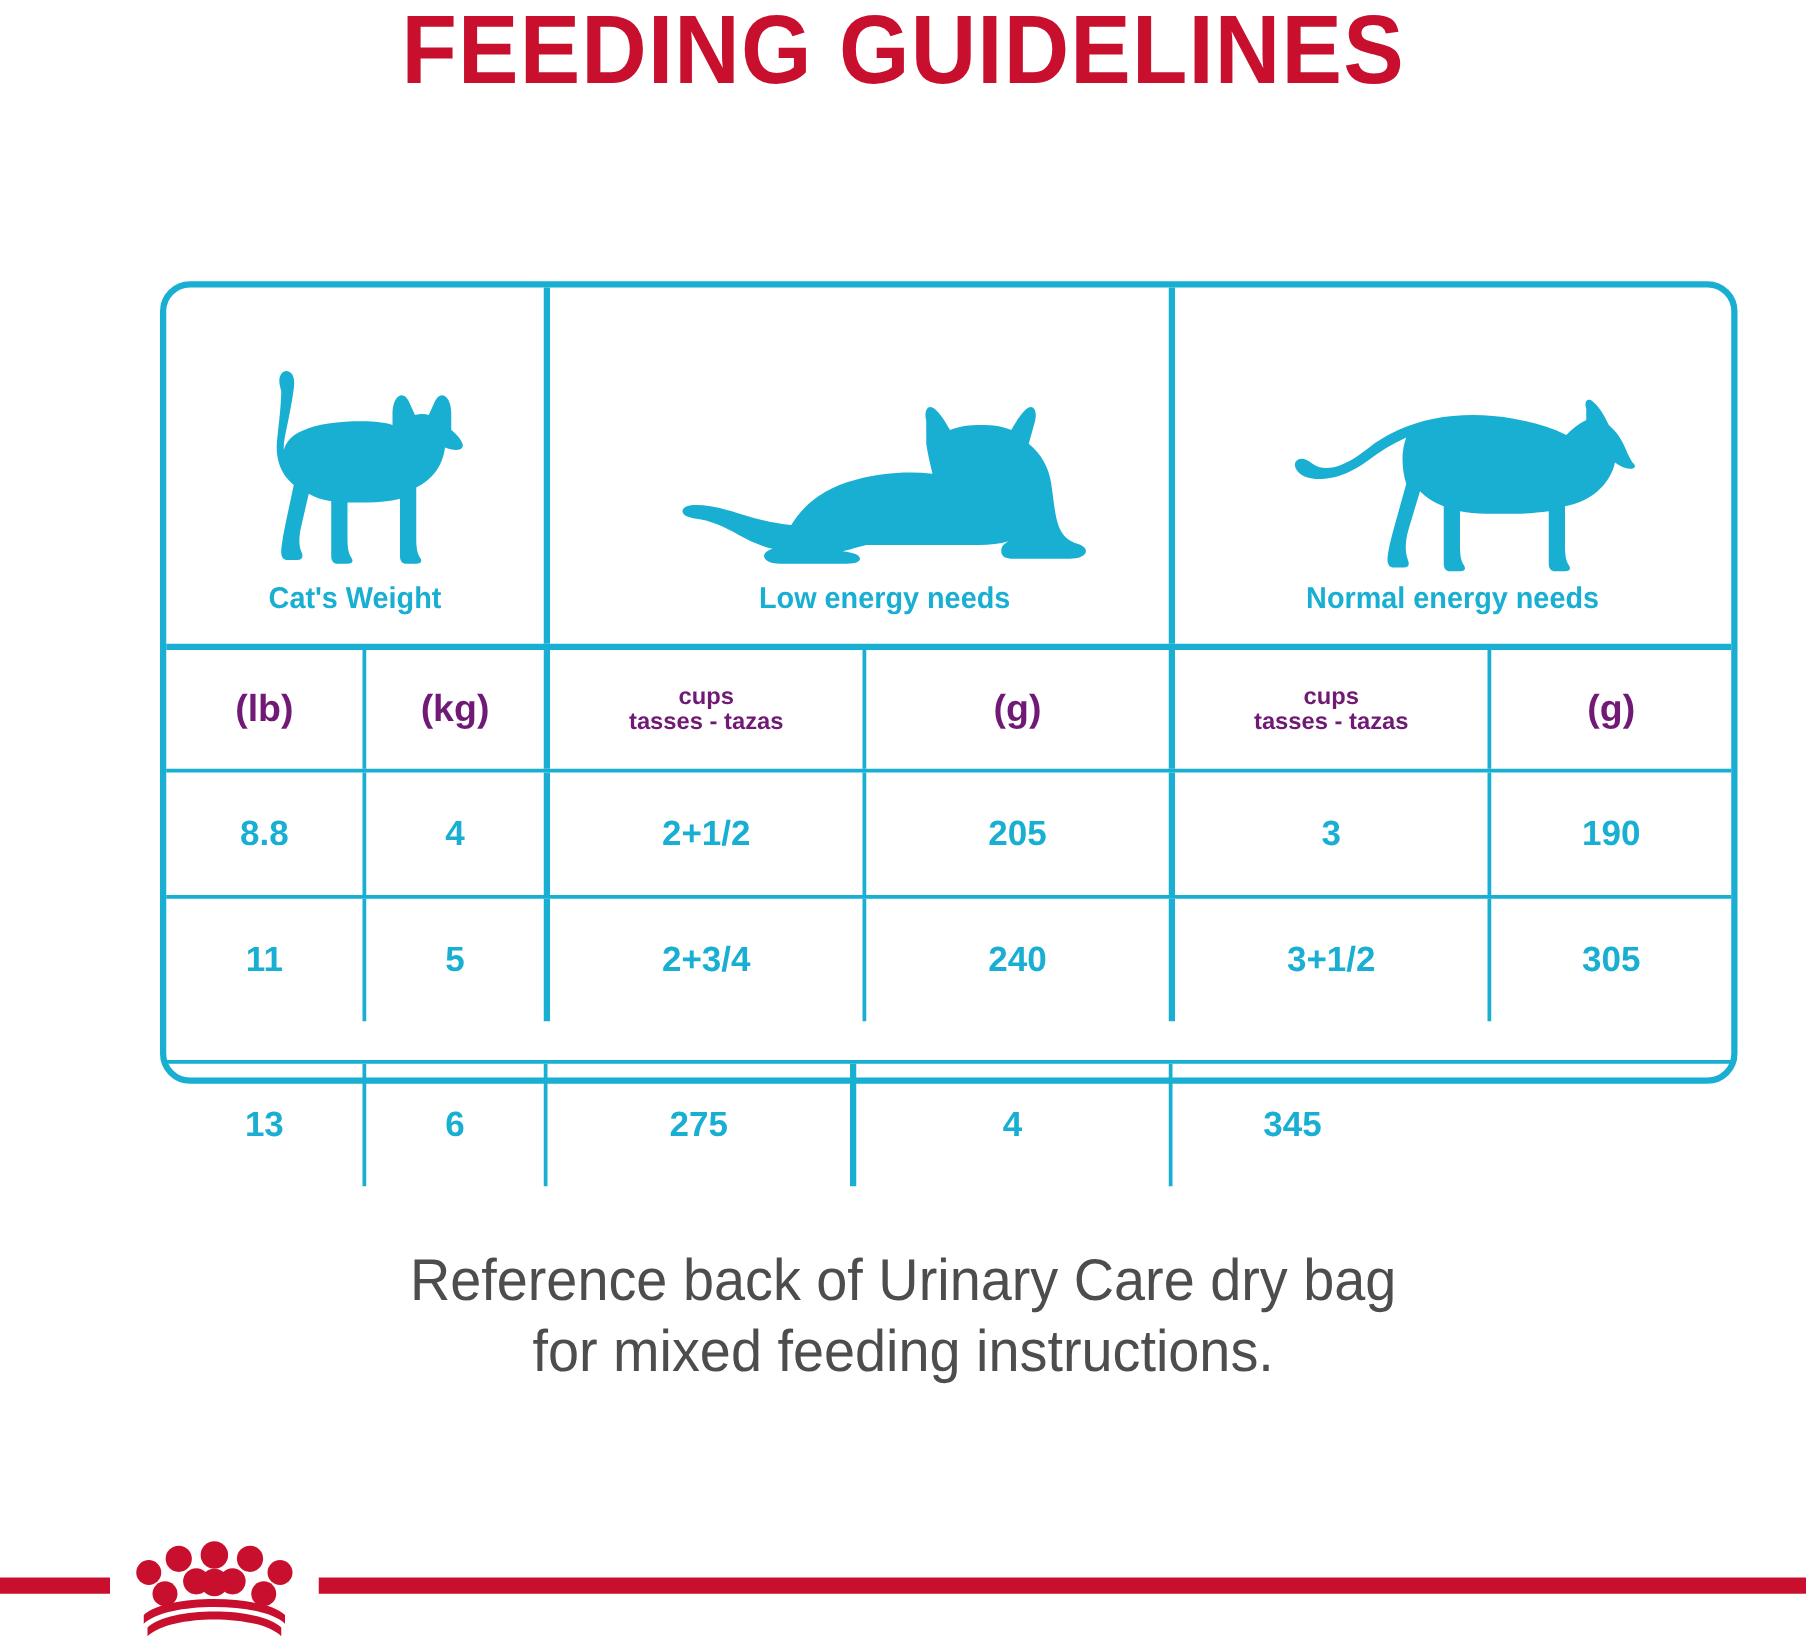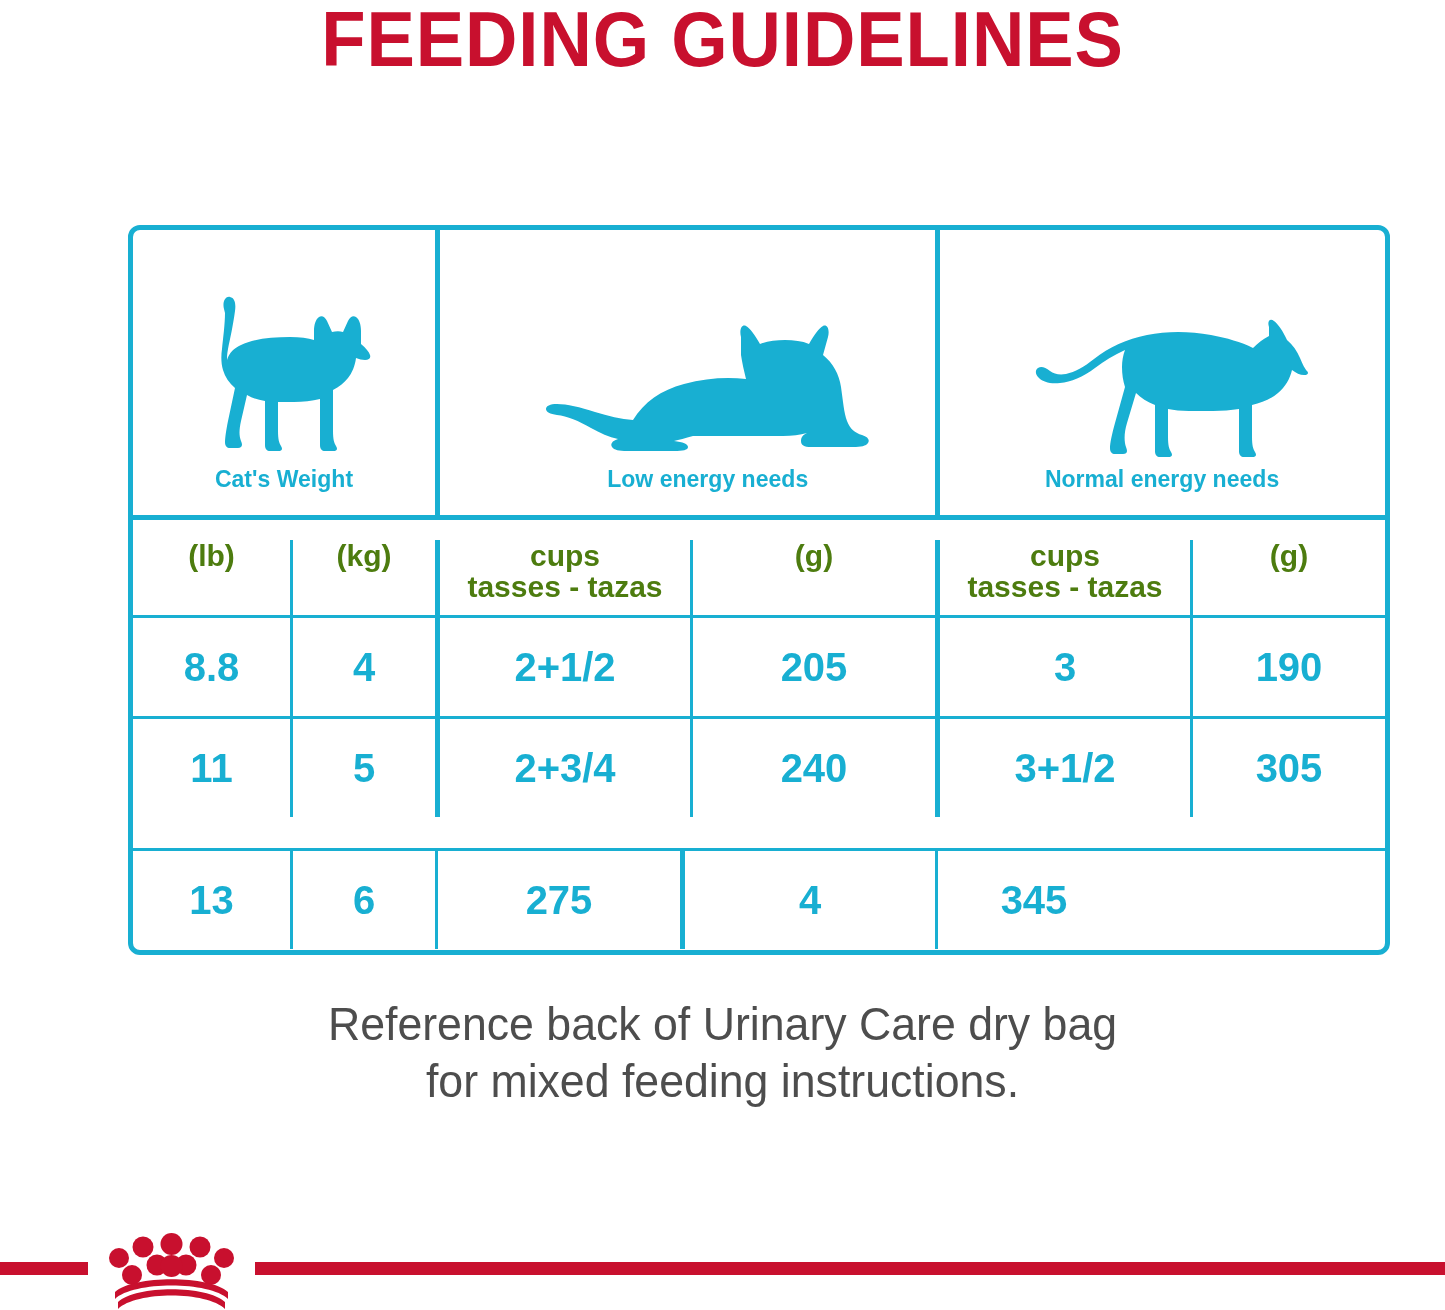--- a/index.html
+++ b/index.html
@@ -23,23 +23,23 @@
     transform:scaleX(0.93);
     transform-origin:center top;
     white-space:nowrap;
     font-family:"Liberation Sans", sans-serif;
   }
 
   
   #table{
     position:absolute;
     left:128px;top:225px;
-    width:1262px;height:730px;
+    width:1262px;height:642px;
     border:5px solid #18AFD2;
-    border-radius:12px;
+    border-radius:24px;
     box-sizing:border-box;
   }
 
   .row{position:absolute;left:0;width:100%;display:flex;box-sizing:border-box;}
 
   
   #icon-band{top:0;height:285px;}
   .icon-cell{
     display:flex;flex-direction:column;
     align-items:center;justify-content:flex-end;
@@ -51,38 +51,38 @@
   .icon-art svg{display:block;}
   .icon-label{
     color:#18AFD2;font-weight:bold;font-size:24px;
     letter-spacing:0px;margin-top:6px;white-space:nowrap;
     transform:scaleX(0.96);
   }
 
   
   #unit-row{top:285px;height:100px;border-top:5px solid #18AFD2;box-sizing:border-box;}
   .unit-cell{
-    display:flex;justify-content:center;
+    display:flex;align-items:center;justify-content:center;
     box-sizing:border-box;text-align:center;
-    color:#4d7c0f;font-weight:bold;
-    font-size:30px;line-height:1.04;margin-top:20px;
-  }
-  .unit-cell.sub{font-size:30px;}
+    color:#701a75;font-weight:bold;
+    font-size:30px;line-height:1.04;
+  }
+  .unit-cell.sub{font-size:19px;}
   .thin{border-left:3px solid #18AFD2;}
   .thick{border-left:5px solid #18AFD2;}
 
   
   .data-row{height:101px;border-top:3px solid #18AFD2;box-sizing:border-box;}
   #data-0{top:385px;}
   #data-1{top:486px;justify-content:space-between;}
   #data-2{top:618px;}
   .data-cell{
     display:flex;align-items:center;justify-content:center;
     box-sizing:border-box;
-    color:#18AFD2;font-weight:bold;font-size:40px;
+    color:#18AFD2;font-weight:bold;font-size:28px;
     transform:none;
   }
 
   
   .c-lb   {width:157px;}
   .c-kg   {width:145px;}
   .c-cup1 {width:255px;}
   .c-g1   {width:245px;}
   .c-cup2 {width:255px;}
   .c-g2   {width:195px;}

